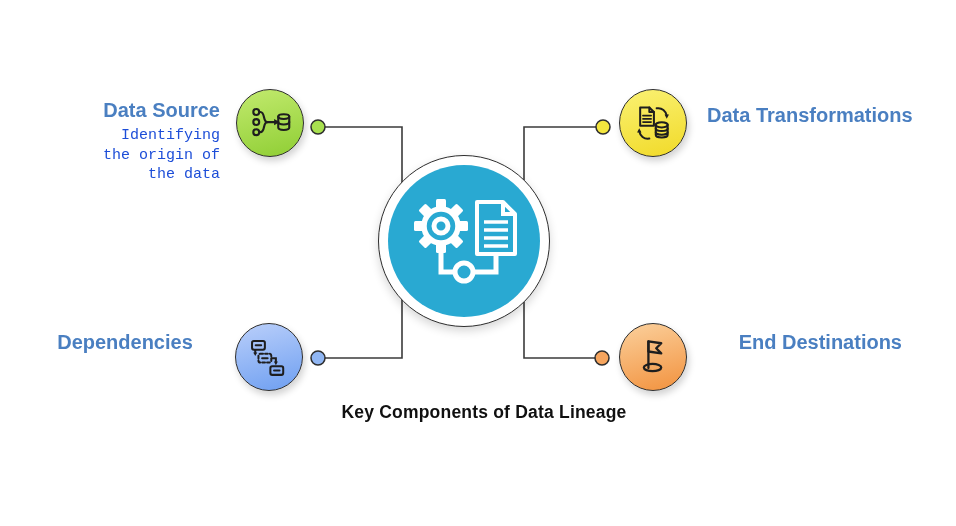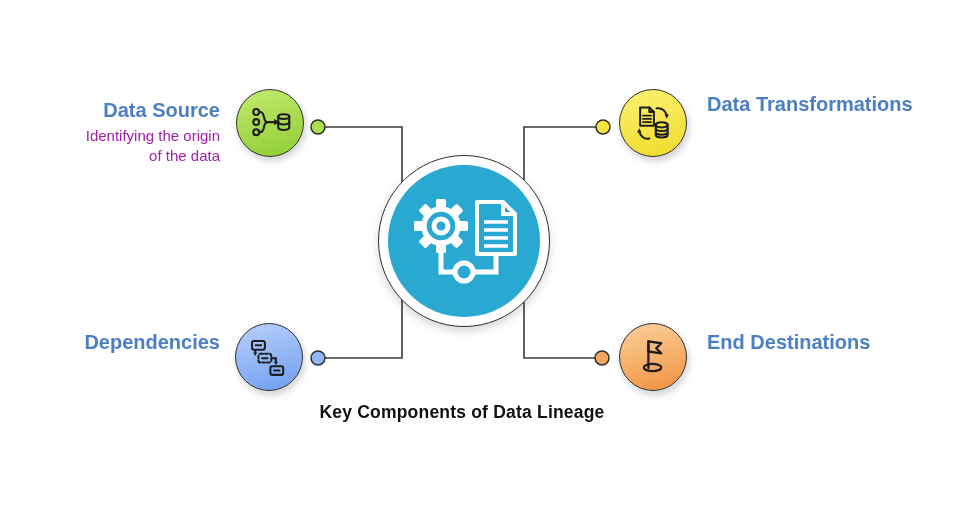--- a/index.html
+++ b/index.html
@@ -28,28 +28,28 @@
     display:flex;align-items:center;justify-content:center;z-index:3;box-sizing:border-box;
   }
   .node.pos-tl{left:236px;top:89px;}
   .node.pos-tr{left:619px;top:89px;}
   .node.pos-bl{left:235px;top:323px;}
   .node.pos-br{left:619px;top:323px;}
 
   
   .card{position:absolute;z-index:3;}
   .card h2{margin:0;font-size:20px;line-height:25px;font-weight:bold;color:#4A7FC1;white-space:nowrap;}
-  .card p{margin:3px 0 0 0;font-size:15px;line-height:19.5px;color:#a21caf;}
+  .card p{margin:3px 0 0 0;font-size:15px;line-height:19.5px;color:#1d4ed8;font-family:Liberation Mono, monospace;}
   .card.tl{right:736px;top:98px;width:135px;text-align:right;}
-  .card.tr{left:707px;top:92px;width:185px;text-align:center;}
-  .card.bl{right:736px;top:330px;width:190px;text-align:right;}
-  .card.br{left:707px;top:330px;width:195px;text-align:left;}
+  .card.tr{left:707px;top:103px;width:185px;text-align:center;}
+  .card.bl{right:736px;top:330px;width:190px;text-align:center;}
+  .card.br{left:707px;top:330px;width:195px;text-align:right;}
 
   .diagram-title{
-    position:absolute;left:316px;top:402px;width:292px;text-align:center;
+    position:absolute;left:338px;top:402px;width:292px;text-align:center;
     font-size:17.5px;font-weight:bold;color:#101010;z-index:3;letter-spacing:.2px;
   }
 </style>
 </head>
 <body>
 
 <div class="canvas">
 
   <svg class="connectors" width="956" height="526" viewBox="0 0 956 526">
     <path d="M325,127 H402 V358 H325" fill="none" stroke="#3B3B3B" stroke-width="1.6"></path>

